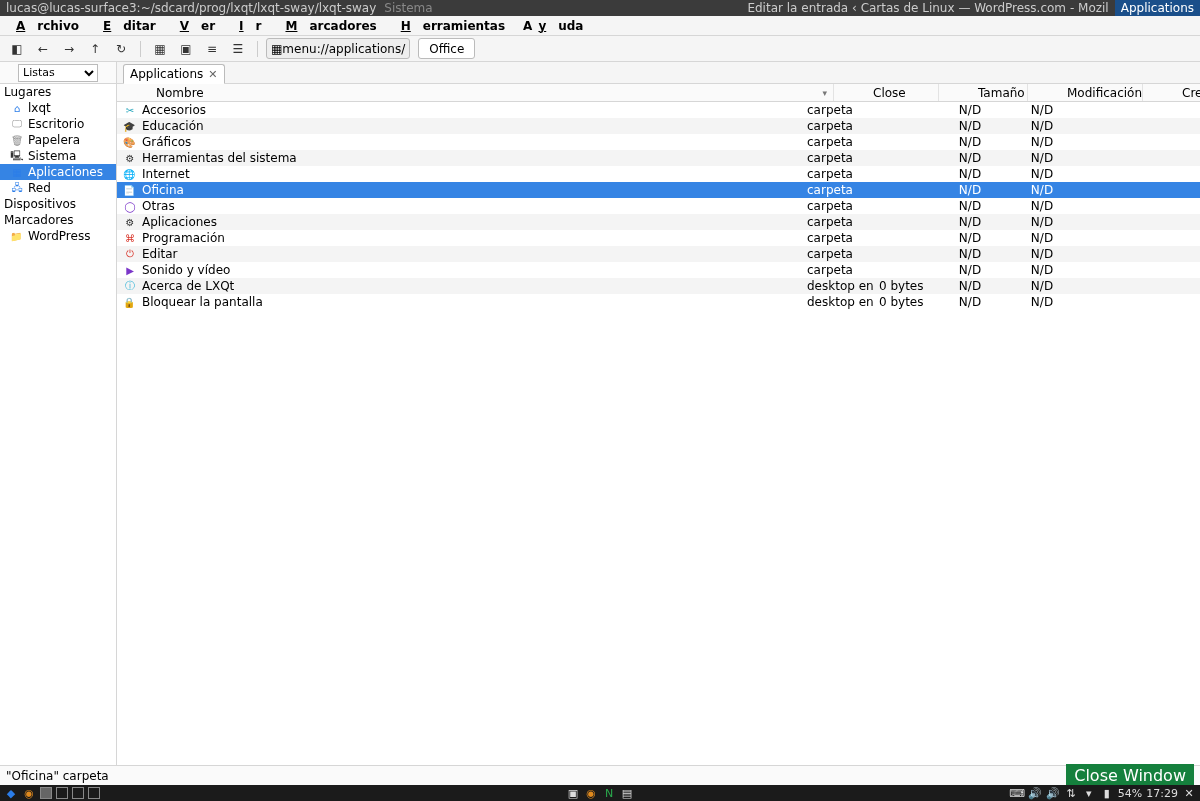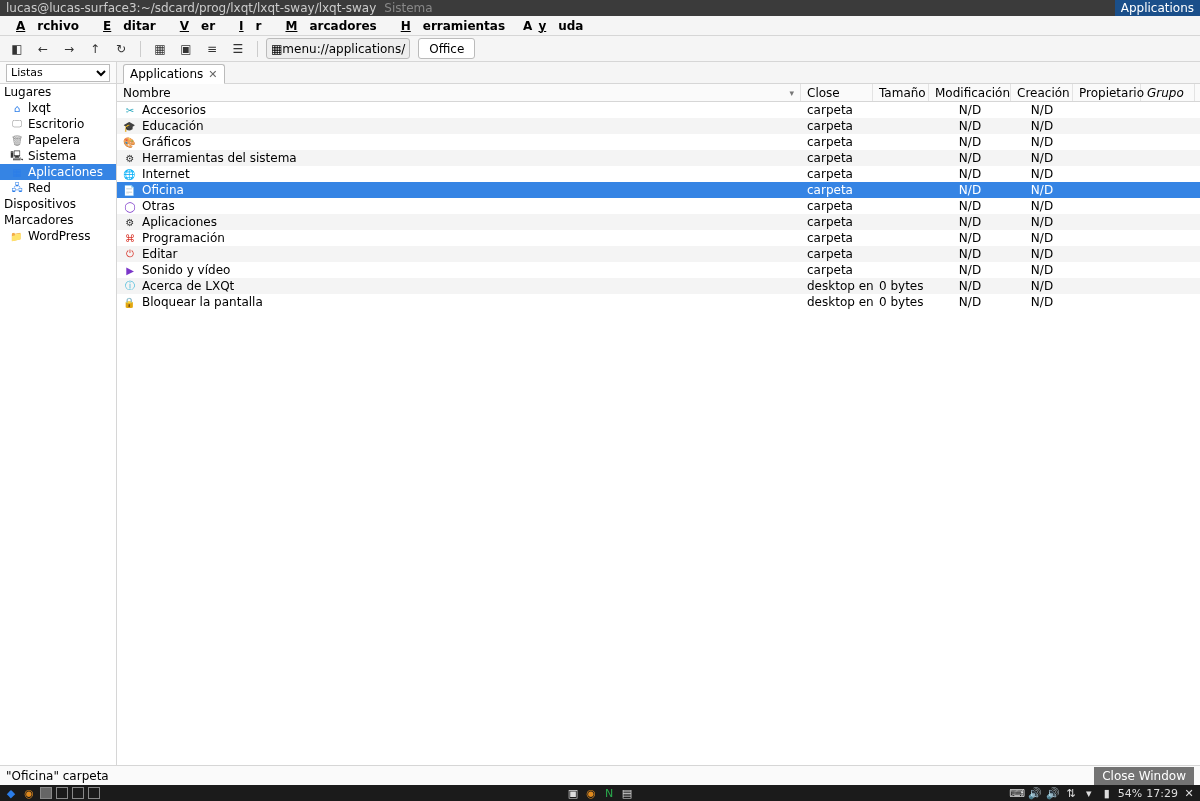--- a/index.html
+++ b/index.html
@@ -16,76 +16,77 @@
   .menubar span { padding: 2px 6px; cursor: default; font-weight: bold; }
   .menubar .mn { text-decoration: underline; text-decoration-thickness: 1px; text-underline-offset: 1px; }
   
   .toolbar { height: 26px; background: #f5f5f5; border-bottom: 1px solid #d6d6d6; display: flex; align-items: center; padding: 0 6px; gap: 4px; }
   .tool-btn { width: 22px; height: 20px; display: flex; align-items: center; justify-content: center; border: 1px solid transparent; border-radius: 2px; font-size: 12px; color: #333; }
   .tool-sep { width: 1px; height: 16px; background: #ccc; margin: 0 4px; }
   .addressbar-wrap { display:flex;align-items:center; border:1px solid #bbb; border-radius:3px; padding:0 4px; background:#eee; height:21px;}
   .crumb-btn { height: 21px; border: 1px solid #bbb; border-radius: 3px; background: #fff; padding: 0 10px; margin-left: 4px; font-size: 12px; display:flex;align-items:center;}
   
   .tab-row { height: 22px; display: flex; }
-  .tab-side { width: 117px; border-right: 1px solid #d6d6d6; border-bottom: 1px solid #d6d6d6; display: flex; align-items: center; padding: 0 6px; background: #fafafa; }
+  .tab-side { width: 117px; border-right: 1px solid #d6d6d6; border-bottom: 1px solid #d6d6d6; display: flex; align-items: center; padding: 0 18px; background: #fafafa; }
   .tab-side select { width: 100%; border: 1px solid #bbb; font-size: 11px; height: 18px; background:#fff;}
   .tab-main { flex: 1; border-bottom: 1px solid #d6d6d6; display: flex; align-items: flex-end; padding-left: 6px; background:#f5f5f5;}
   .tab { height: 20px; border: 1px solid #bbb; border-bottom: 1px solid #fff; border-radius: 3px 3px 0 0; background: #fff; padding: 0 6px; display: flex; align-items: center; gap: 5px; font-size: 12px; margin-bottom:-1px;}
   .tab .close { font-size: 11px; color: #666; cursor: pointer; }
   
   .main { flex: 1; display: flex; min-height: 0; }
   .sidebar { width: 117px; border-right: 1px solid #d6d6d6; background: #fff; overflow-y: auto; font-size: 12px; }
   .side-header { padding: 1px 4px; color: #000; background:#fff;}
   .side-item { display: flex; align-items: center; gap: 4px; padding: 1px 4px 1px 10px; cursor: default; }
   .side-item.selected { background: #3584e4; color: #fff; }
   .side-icon { width: 14px; height: 14px; display:inline-flex;align-items:center;justify-content:center;font-size:10px;}
   
   .filepanel { flex: 1; display: flex; flex-direction: column; min-width: 0; }
   .col-headers { height: 18px; display: flex; border-bottom: 1px solid #d6d6d6; background: #fafafa; font-size: 12px; }
-  .col-h { border-right: 1px solid #e3e3e3; padding: 1px 6px; display: flex; align-items: center; white-space:nowrap;}
+  .col-h { border-right: 1px solid #e3e3e3; padding: 1px 6px; display: flex; align-items: center; white-space:nowrap;margin-left:33px;}
   .col-h.sorted::after { content: "▾"; margin-left: auto; font-size: 9px; color: #777; }
   .file-rows { flex: 1; overflow-y: auto; }
   .file-row { height: 16px; display: flex; align-items: center; font-size: 12px; }
   .file-row:nth-child(even) { background: #f4f4f4; }
   .file-row.selected { background: #3584e4; color: #fff; }
   .cell { padding: 0 6px; overflow: hidden; white-space: nowrap; }
   .cell.name { display: flex; align-items: center; gap: 5px; }
   .cell .row-icon { width: 14px; height: 14px; flex:0 0 14px; display:inline-flex;align-items:center;justify-content:center;font-size:10px;}
   
   .w-name { width: 684px; flex: 0 0 684px; }
   .w-tipo { width: 72px; flex: 0 0 72px; }
   .w-tam  { width: 56px; flex: 0 0 56px; }
   .w-mod  { width: 82px; flex: 0 0 82px; text-align:center;}
   .w-cre  { width: 62px; flex: 0 0 62px; text-align:center;}
   .w-prop { width: 68px; flex: 0 0 68px; }
   .w-grp  { width: 54px; flex: 0 0 54px; font-style: italic; }
   
   .statusbar { height: 20px; border-top: 1px solid #d6d6d6; display: flex; align-items: center; padding: 0 6px; background: #fafafa; font-size: 12px; }
   .statusbar .spacer { flex: 1; }
-  .close-window { background: #737373; color: #fff; padding: 2px 8px; border-radius: 0; font-size: 12px; }
+  .close-window { background: #15803d; color: #fff; padding: 2px 8px; border-radius: 0; font-size: 16px; }
   
   .taskbar { height: 16px; background: #1b1b1b; color: #ddd; display: flex; align-items: center; font-size: 11px; padding: 0 4px; gap: 6px; }
   .taskbar .left, .taskbar .center, .taskbar .right { display: flex; align-items: center; gap: 4px; }
   .taskbar .center { position: absolute; left: 50%; transform: translateX(-50%); }
   .taskbar .right { margin-left: auto; }
   .tb-icon { width: 14px; height: 14px; display:inline-flex;align-items:center;justify-content:center;font-size:11px;}
   .tb-workspace { width:12px; height:12px; border:1px solid #888; }
   .tb-workspace.active { background:#666;}
   
   .ic-blue{color:#2b7de9;} .ic-grey{color:#888;} .ic-green{color:#2aa94d;} .ic-red{color:#d9362b;}
   .ic-purple{color:#7b36c9;} .ic-orange{color:#e08a1e;} .ic-teal{color:#28a6bc;} .ic-dark{color:#333;}
   .ic-pink{color:#d23c6a;} .ic-cyan{color:#2bb1d6;}
 </style>
 </head>
 <body>
 
 <div class="wm-titlebar">
   <div class="wm-title-seg inactive"><span>lucas@lucas-surface3:~/sdcard/prog/lxqt/lxqt-sway/lxqt-sway</span></div>
   <div class="wm-title-seg sep">Sistema</div>
   <div class="wm-title-seg inactive grow"></div>
+  <div class="wm-title-seg inactive">Editar la entrada ‹ Cartas de Linux — WordPress.com - Mozil</div>
   <div class="wm-title-seg active">Applications</div>
 </div>
 
 <div class="menubar">
   <span><span class="mn">A</span><span>rchivo</span></span>
   <span><span class="mn">E</span><span>ditar</span></span>
   <span><span class="mn">V</span><span>er</span></span>
   <span><span class="mn">I</span><span>r</span></span>
   <span><span class="mn">M</span><span>arcadores</span></span>
   <span><span class="mn">H</span><span>erramientas</span></span>

